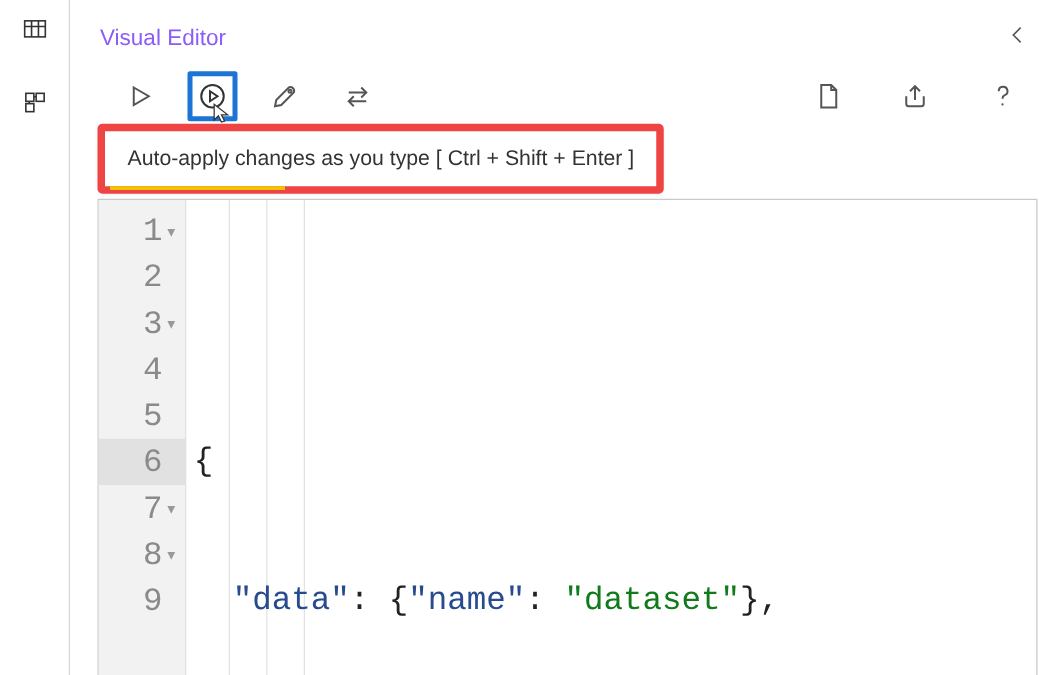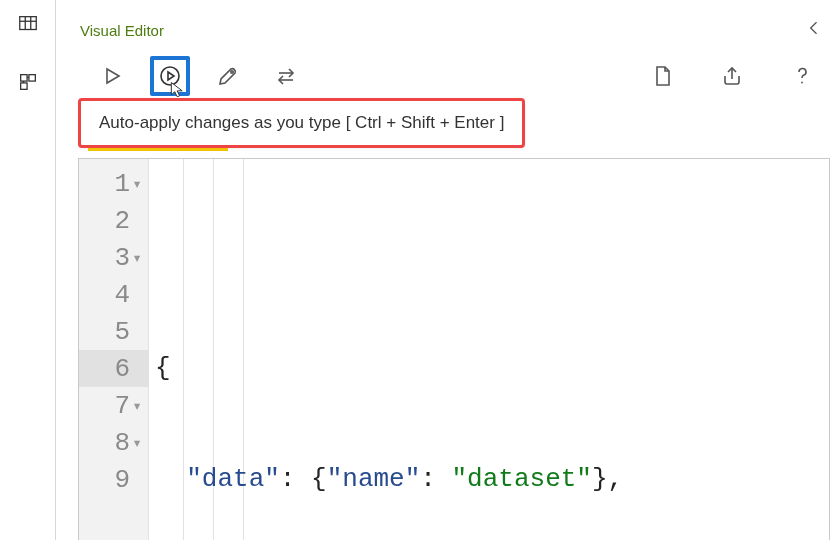--- a/index.html
+++ b/index.html
@@ -16,39 +16,39 @@
     flex-direction: column;
     align-items: center;
     padding-top: 4px;
     gap: 18px;
   }
   .rail .rail-icon { width: 22px; height: 22px; stroke: #333; stroke-width: 1.4; fill: none; }
 
   .panel { flex: 1 1 auto; display: flex; flex-direction: column; padding: 8px 10px 0 22px; }
 
   .panel-hdr { display: flex; align-items: center; justify-content: space-between; padding: 10px 6px 8px 2px; }
-  .panel-title { font-size: 15px; font-weight: 400; color: #4d7c0f; }
+  .panel-title { font-size: 18px; font-weight: 400; color: #8b5cf6; }
   .panel-hdr .chev { width: 20px; height: 20px; stroke: #555; stroke-width: 1.6; fill: none; }
 
   .toolbar { display: flex; align-items: center; padding: 6px 2px 18px 2px; }
   .toolbar .group-left { display: flex; align-items: center; gap: 18px; padding-left: 12px; }
   .toolbar .group-right { margin-left: auto; display: flex; align-items: center; gap: 30px; padding-right: 6px; }
   .tbtn { width: 40px; height: 40px; display: flex; align-items: center; justify-content: center; border-radius: 2px; position: relative; }
   .tbtn svg { width: 24px; height: 24px; stroke: #555; stroke-width: 1.6; fill: none; }
   .tbtn.hl { border: 4px solid #1c74d4; }
   .tbtn.hl svg { stroke: #333; }
   .cursor { position: absolute; left: 14px; top: 20px; }
   .cursor svg { width: 20px; height: 20px; stroke: #222; fill: #fff; stroke-width: 1.2; }
 
   .tooltip-wrap { position: relative; height: 0; }
   .tooltip {
     position: absolute;
     left: 0px; top: -16px;
     background: #fff;
-    border: 3px solid #ef4444;
+    border: 6px solid #ef4444;
     border-radius: 4px;
     padding: 12px 18px;
     font-size: 17px;
     color: #333;
     box-shadow: 0 1px 3px rgba(0,0,0,0.06);
     white-space: nowrap;
     text-align: right;
   }
   .underline { position: absolute; left: 10px; top: 34px; width: 140px; height: 3px; background: #f0c400; }
 

